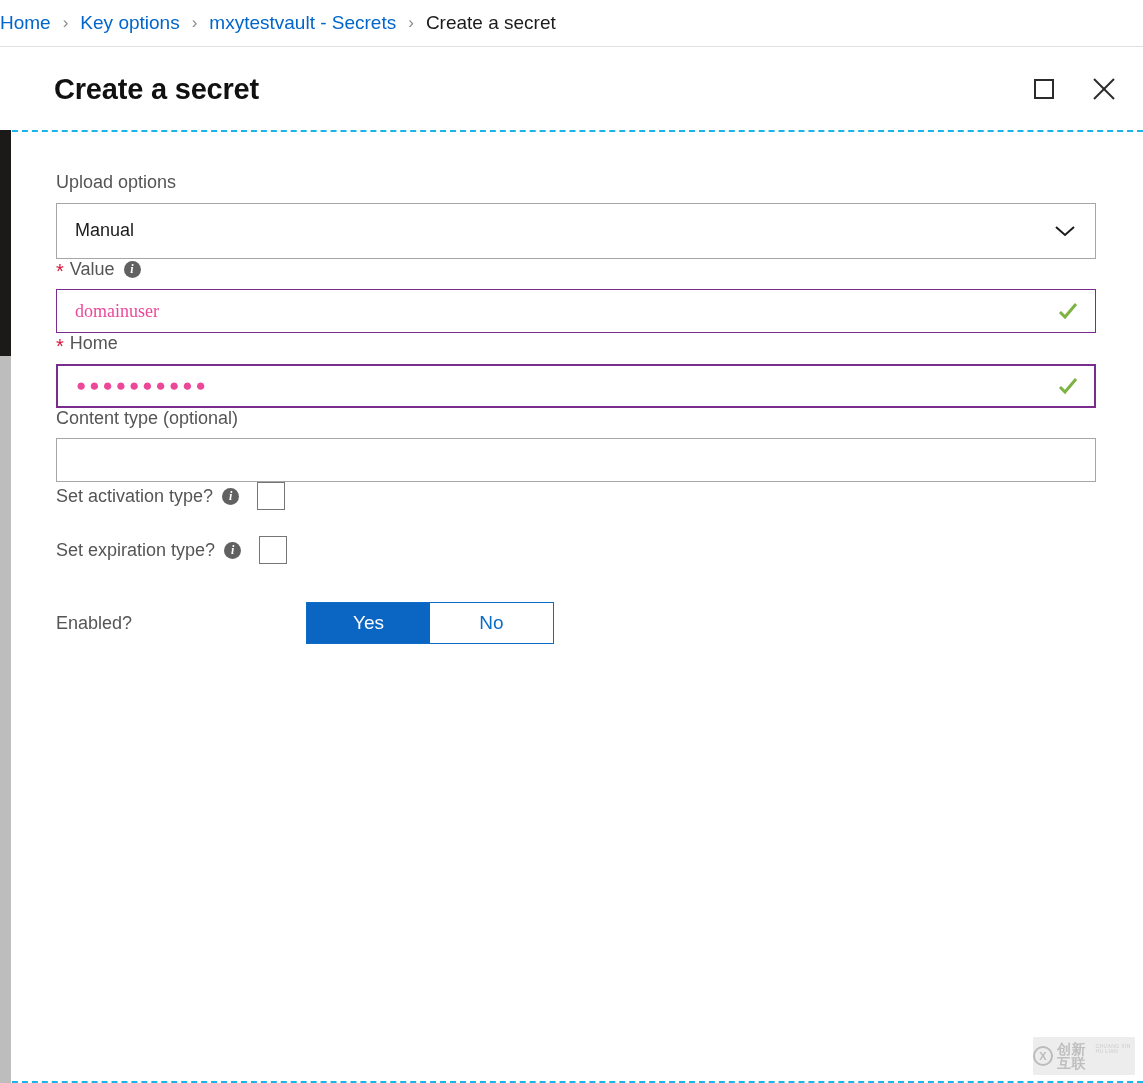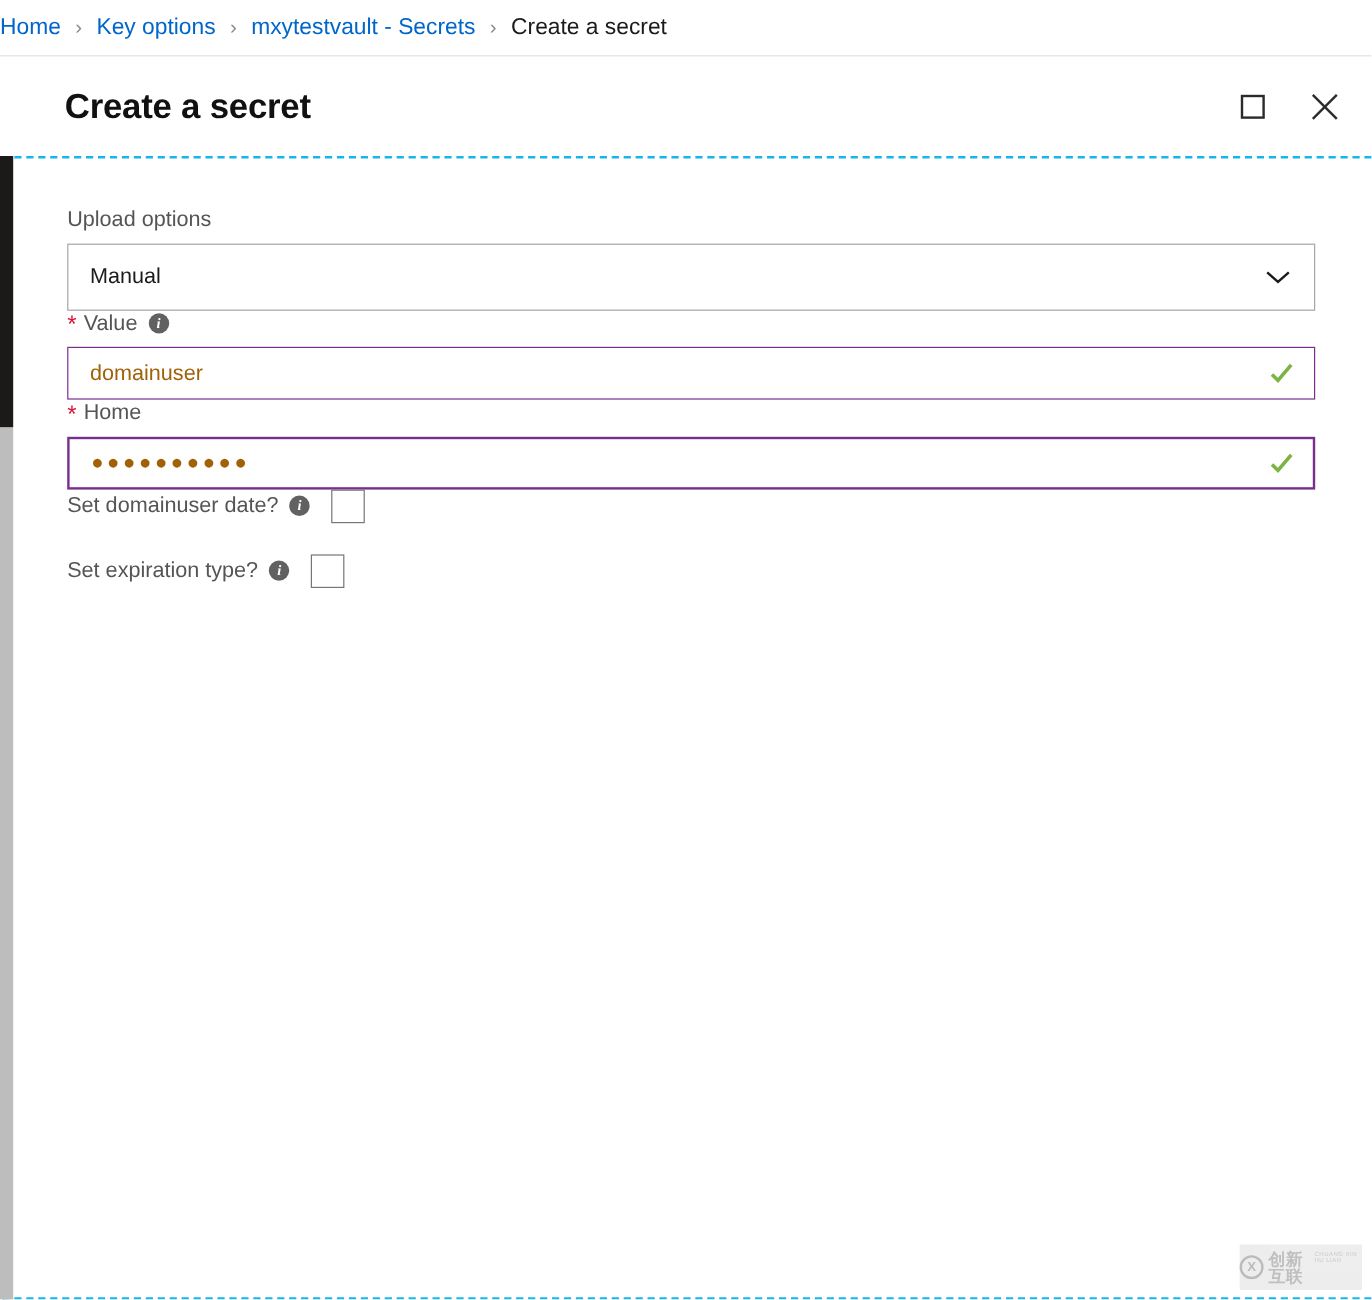--- a/index.html
+++ b/index.html
@@ -163,22 +163,22 @@
     position: relative;
     width: 1040px;
   }
   .text-input {
     width: 100%;
     height: 44px;
     box-sizing: border-box;
     border: 1px solid #a6a6a6;
     background: #ffffff;
     font-size: 18px;
-    font-family: Liberation Sans, sans-serif;
-    color: #a16207;
+    font-family: Liberation Serif, serif;
+    color: #ec4899;
     padding: 0 46px 0 18px;
     outline: none;
   }
   .text-input.valid {
     border: 1px solid #8a2be2;
     border-color: #7b2d8e;
   }
   .text-input.valid-strong {
     border: 2px solid #7b2d8e;
   }
@@ -400,37 +400,52 @@
       <div class="input-wrap">
         <input class="text-input valid-strong dots-value" type="text" value="●●●●●●●●●●" style="">
         <span class="check-mark">
           <svg width="24" height="24" viewBox="0 0 24 24">
             <polyline points="4,13 9,18 20,5" fill="none" stroke="#7cb342" stroke-width="3"></polyline>
           </svg>
         </span>
       </div>
     </div>
 
+    <div class="field">
+      <div class="field-label">
+        <span>Content type (optional)</span>
+      </div>
+      <div class="input-wrap">
+        <input class="text-input" type="text" value="" style="">
+      </div>
+    </div>
 
     <div class="check-row">
       <span class="check-row-label">
-        <span>Set domainuser date?</span>
+        <span>Set activation type?</span>
         <span class="info-icon">i</span>
       </span>
       <span class="checkbox-square"></span>
     </div>
 
     <div class="check-row">
       <span class="check-row-label">
         <span>Set expiration type?</span>
         <span class="info-icon">i</span>
       </span>
       <span class="checkbox-square"></span>
     </div>
 
+    <div class="toggle-row">
+      <span class="toggle-label">Enabled?</span>
+      <div class="toggle-group">
+        <div class="toggle-opt selected">Yes</div>
+        <div class="toggle-opt">No</div>
+      </div>
+    </div>
 
   </div>
 </div>
 
 <div class="watermark">
   <span class="wm-logo">X</span>
   <span class="wm-text">
     <span class="wm-cn">创新互联</span>
     <span class="wm-en">CHUANG XIN HU LIAN</span>
   </span>

